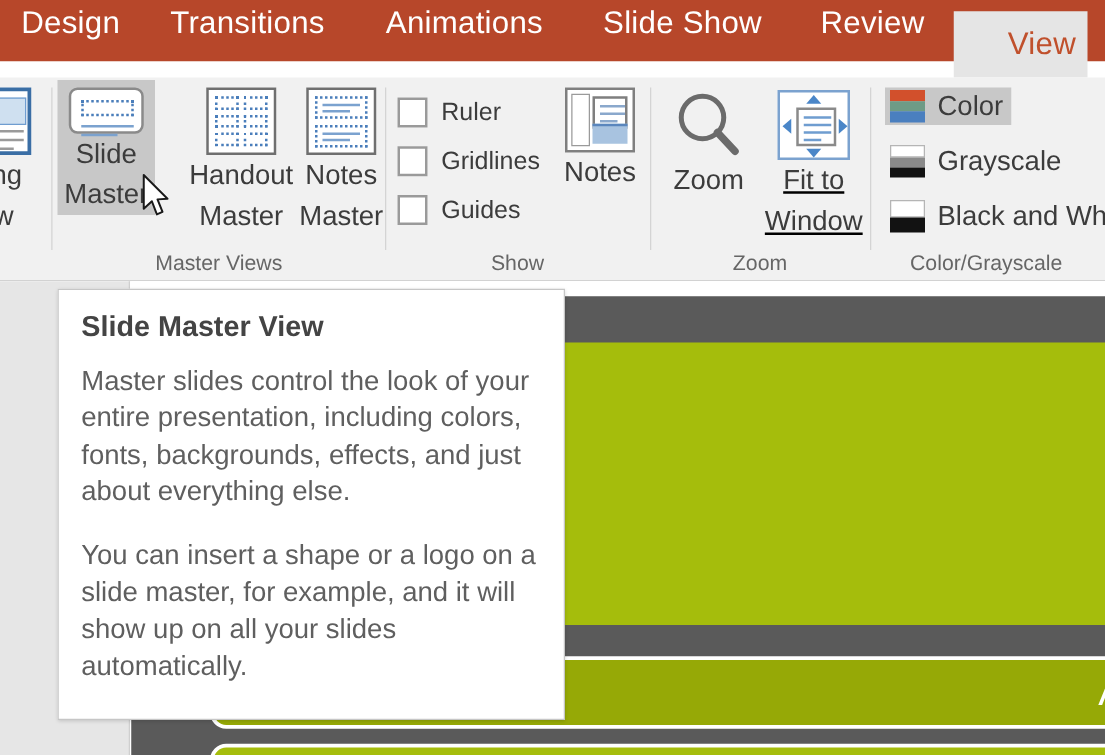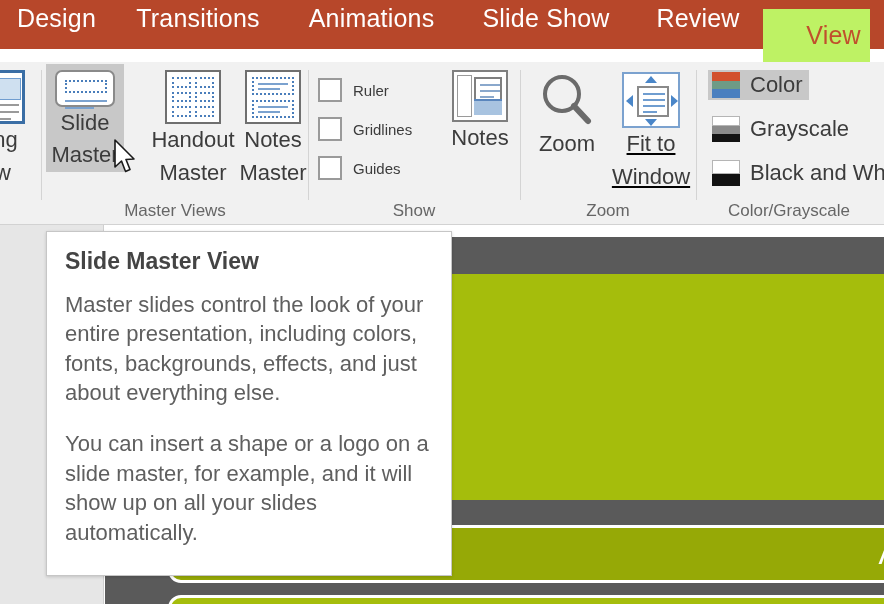--- a/index.html
+++ b/index.html
@@ -33,21 +33,21 @@
     align-items: center;
     justify-content: center;
     color: #ffffff;
     font-size: 25px;
     letter-spacing: 0.2px;
     padding: 0 14px;
     box-sizing: border-box;
     white-space: nowrap;
   }
   .tab.active {
-    background: #bef264;
+    background: #e5e5e5;
     color: #c0502c;
     padding-left: 48px;
   }
 
   
   .ribbon {
     position: absolute;
     left: 0; top: 62px;
     width: 884px; height: 163px;
     background: #f1f1f1;
@@ -169,21 +169,21 @@
     gap: 11px;
   }
   .cbox {
     width: 24px; height: 24px;
     border: 2px solid #9a9a9a;
     background: #ffffff;
     box-sizing: border-box;
     flex: none;
   }
   .cbrow .cblbl {
-    font-size: 15px;
+    font-size: 20px;
     color: #3c3c3c;
     white-space: nowrap;
   }
 
   
   .ic-notes {
     width: 56px; height: 52px;
     border: 2px solid #7f7f7f;
     background: #fff;
     position: relative;

